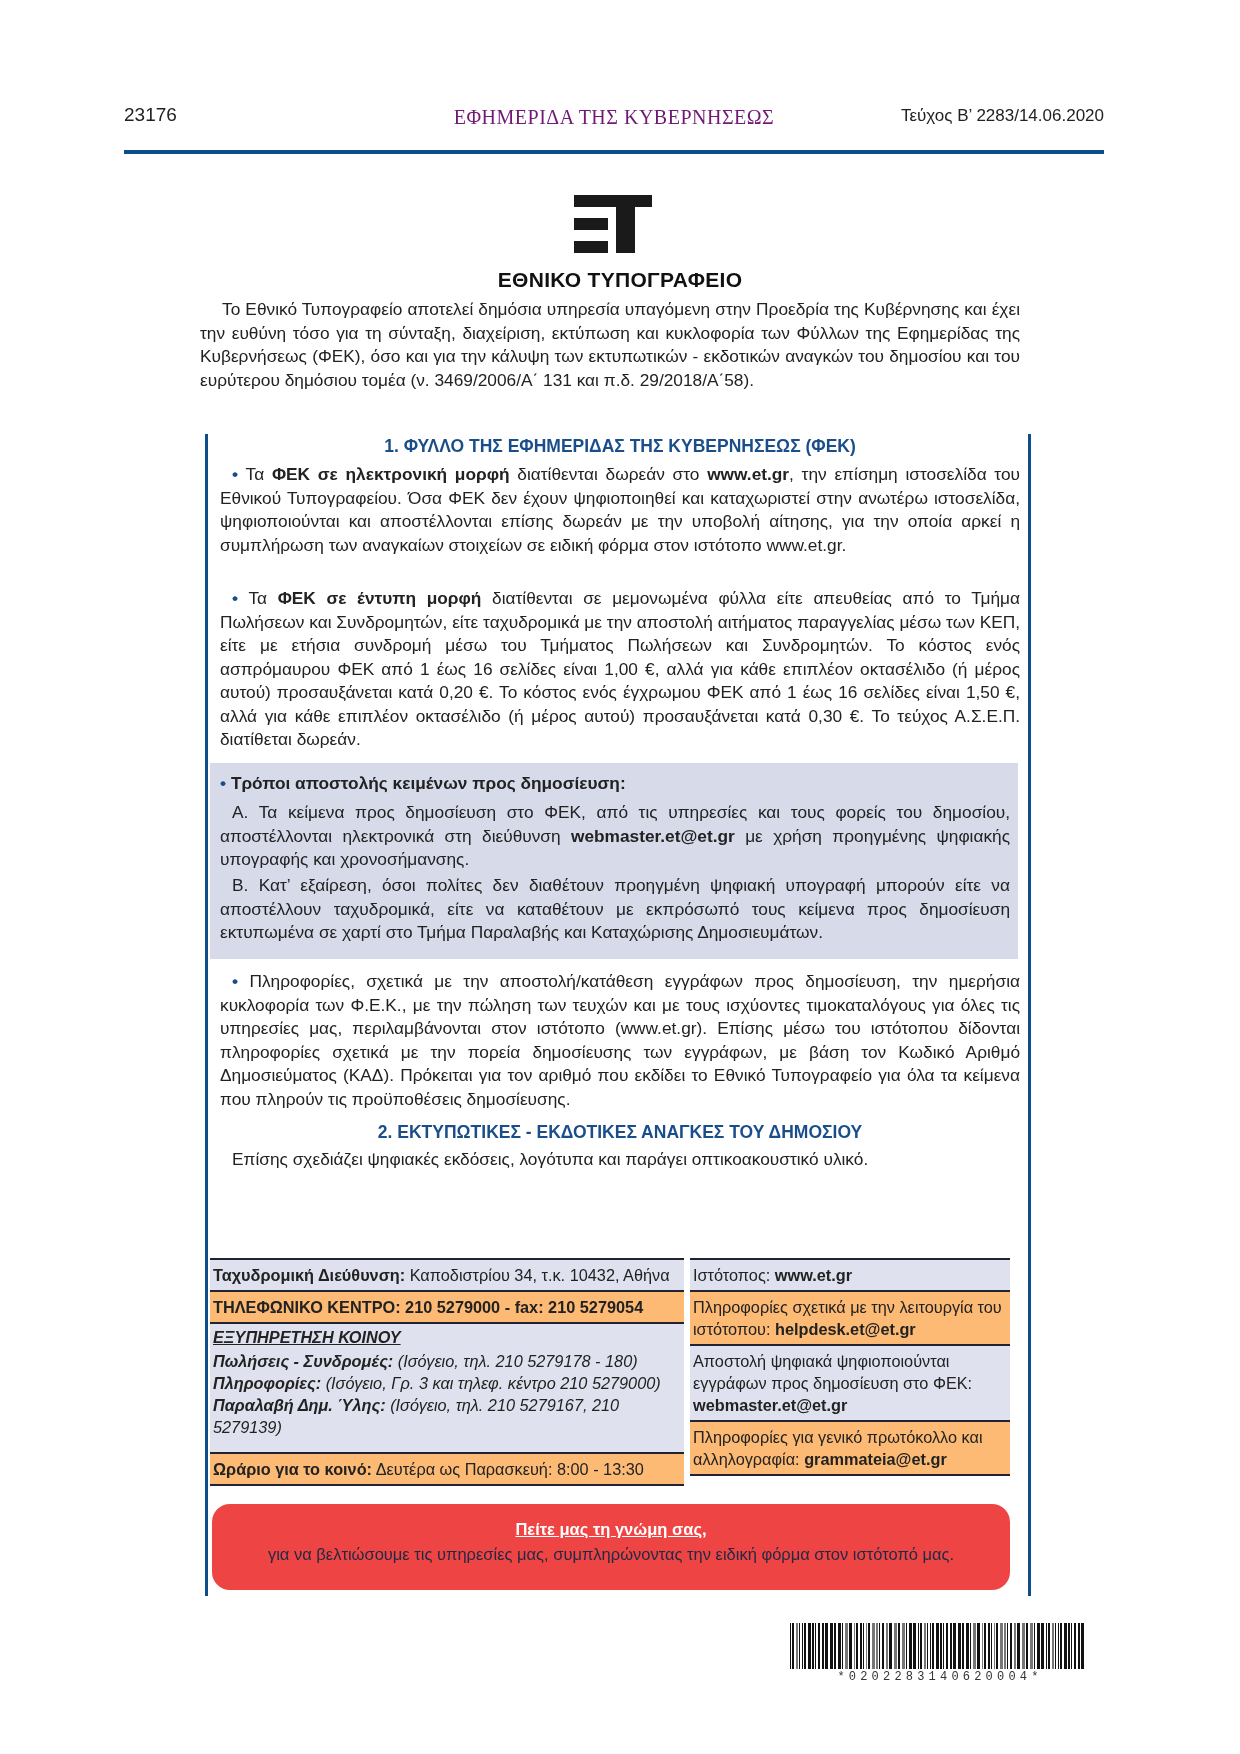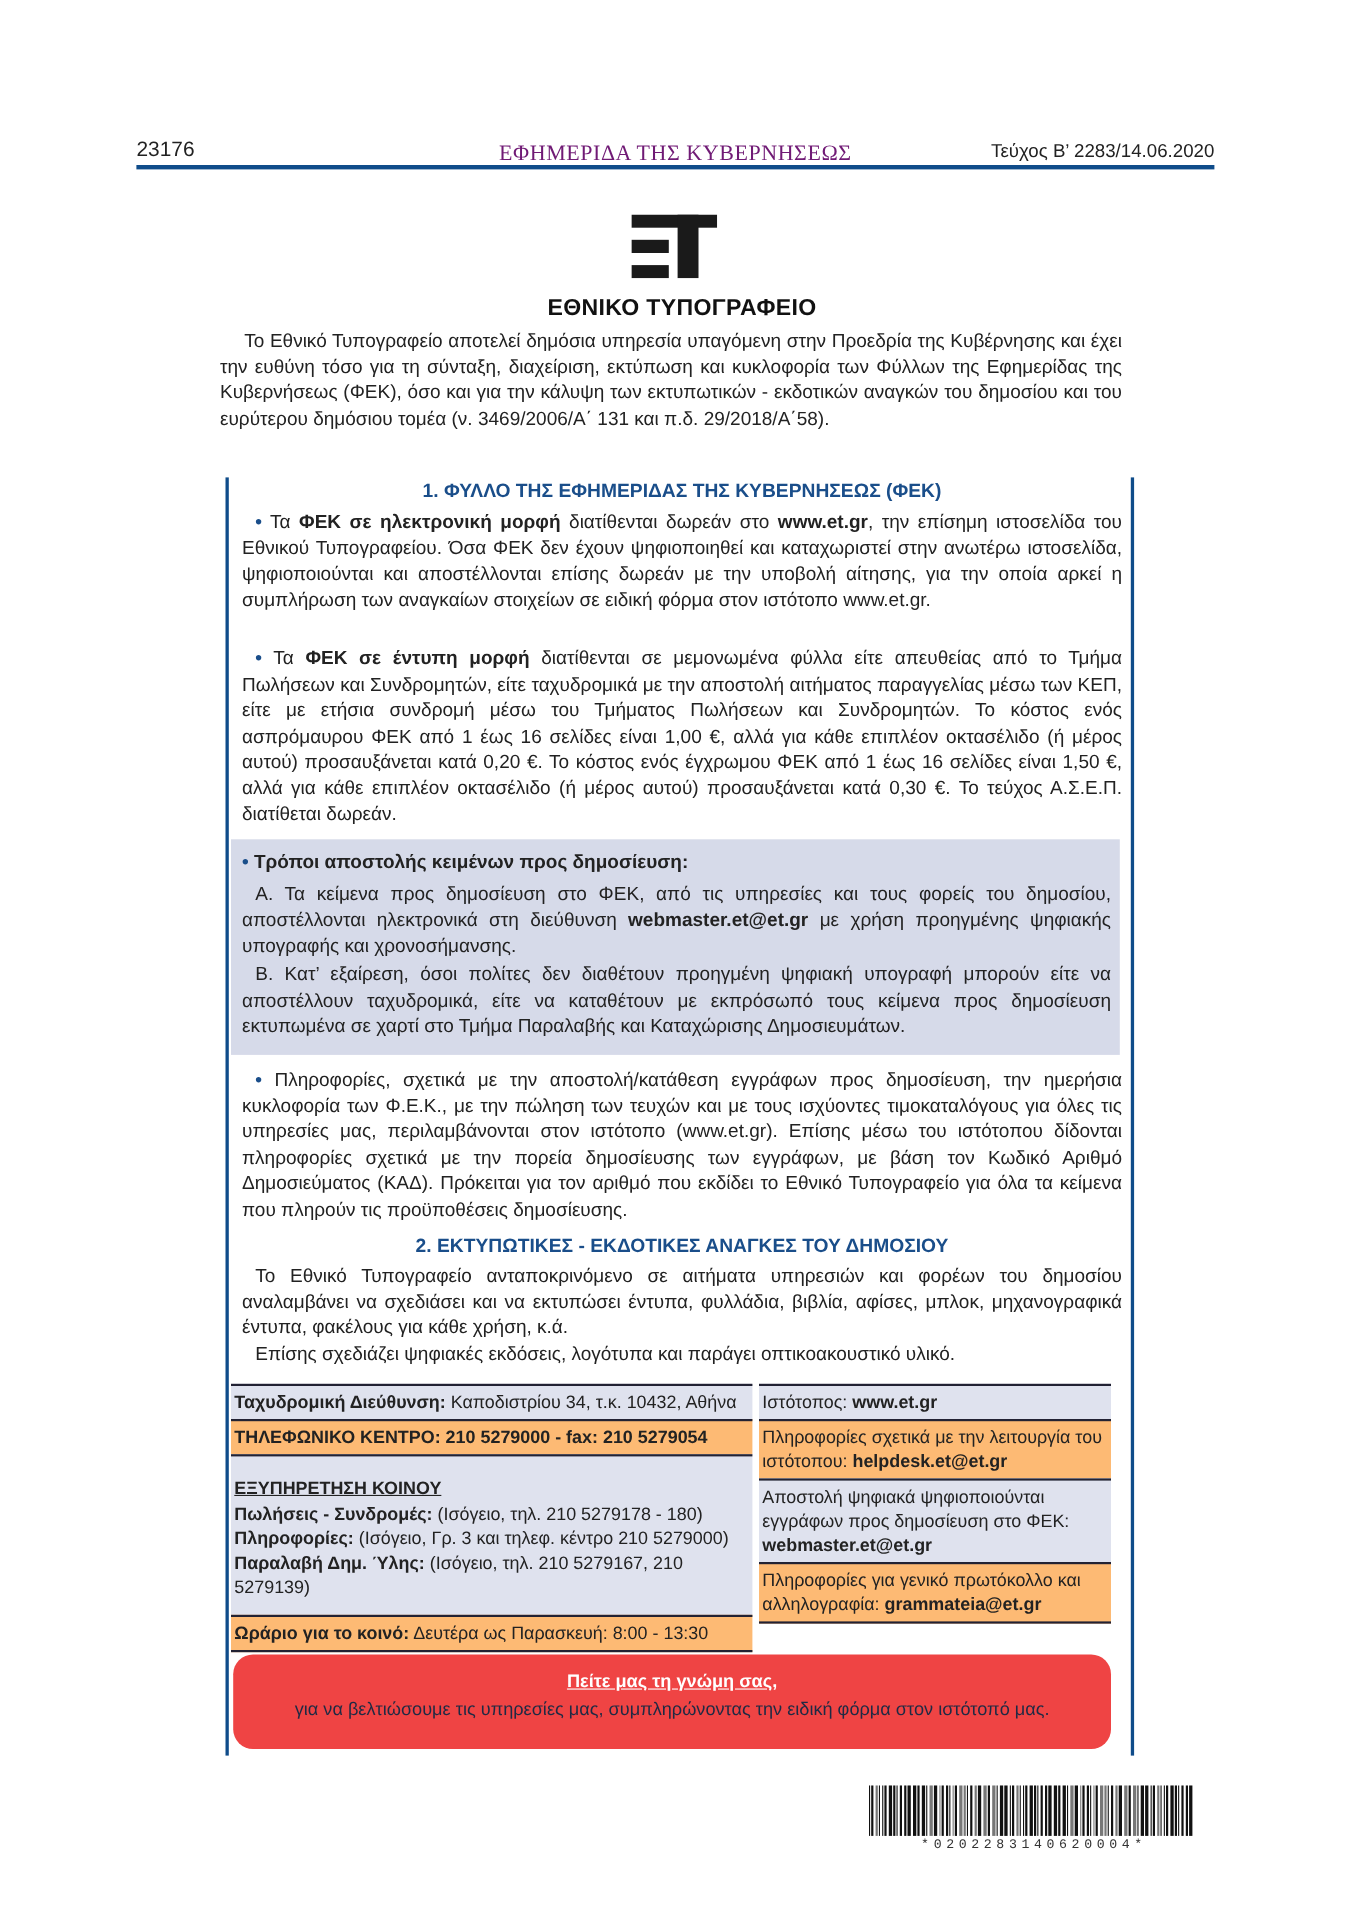--- a/index.html
+++ b/index.html
@@ -1,19 +1,19 @@
 <!DOCTYPE html>
 <html><head>
 <meta charset="utf-8">
 <style>
   html, body { margin: 0; padding: 0; background: #ffffff; }
   body { width: 1240px; height: 1754px; position: relative; overflow: hidden;
          font-family: "Liberation Sans", sans-serif; color: #1a1a1a; }
 
-  .header { position: absolute; left: 124px; top: 126px; width: 980px; height: 28px; }
+  .header { position: absolute; left: 124px; top: 104px; width: 980px; height: 28px; }
   .page-num { position: absolute; left: 0; top: 0; font-size: 19px; color: #222; }
   .gazette-title { position: absolute; left: 0; right: 0; top: 2px; text-align: center;
                    font-family: "Liberation Serif", serif; font-size: 20px; color: #701a75;
                    letter-spacing: 0.5px; }
   .issue { position: absolute; right: 0; top: 2px; font-size: 17px; color: #222; }
   .header-rule { position: absolute; left: 124px; top: 150px; width: 980px; height: 4px; background: #0f4c8a; }
 
   .logo { position: absolute; left: 574px; top: 195px; width: 78px; height: 58px; }
   .logo-text { position: absolute; left: 0; width: 1240px; top: 268px; text-align: center;
                font-size: 21px; font-weight: bold; letter-spacing: 0.3px; color: #111; }
@@ -46,21 +46,21 @@
   .shaded-b { top: 874px; }
 
   .contact-left { position: absolute; left: 210px; top: 1258px; width: 474px; }
   .contact-right { position: absolute; left: 690px; top: 1258px; width: 320px; }
   .crow { border-top: 2px solid #223; font-size: 16.3px; line-height: 22px; padding: 4px 3px; color: #222; }
   .crow.light { background: #dfe2ee; }
   .crow.mid { background: #fdba74; }
   .crow.last { border-bottom: 2px solid #223; }
   .b { font-weight: bold; }
   .u { text-decoration: underline; font-weight: bold; }
-  .service-block { padding-top: 18px; padding-bottom: 14px; }
+  .service-block { padding-top: 2px; padding-bottom: 14px; font-style: italic; }
 
   .feedback { position: absolute; left: 212px; top: 1504px; width: 798px; height: 86px;
               background: #ef4444; border-radius: 18px; text-align: center; }
   .feedback-link { display: block; margin-top: 16px; font-size: 16.5px; color: #ffffff;
                    text-decoration: underline; font-weight: bold; }
   .feedback-text { display: block; margin-top: 6px; font-size: 16.5px; color: #1e2a44; }
 
   .barcode { position: absolute; left: 790px; top: 1623px; width: 300px; height: 46px; }
   .barcode-text { position: absolute; left: 790px; top: 1670px; width: 300px; text-align: center;
                   font-family: "Liberation Mono", monospace; font-size: 12px; letter-spacing: 4.2px; color: #333; }
@@ -111,21 +111,20 @@
   <span class="ind" style="display:inline-block;width:12px"></span><span>Β. Κατ’ εξαίρεση, όσοι πολίτες δεν διαθέτουν προηγμένη ψηφιακή υπογραφή μπορούν είτε να αποστέλλουν ταχυδρομικά, είτε να καταθέτουν με εκπρόσωπό τους κείμενα προς δημοσίευση εκτυπωμένα σε χαρτί στο Τμήμα Παραλαβής και Καταχώρισης Δημοσιευμάτων.</span>
 </div>
 
 <div class="para p-info">
   <span class="ind"></span><span class="bullet">•</span>
   <span>Πληροφορίες, σχετικά με την αποστολή/κατάθεση εγγράφων προς δημοσίευση, την ημερήσια κυκλοφορία των Φ.Ε.Κ., με την πώληση των τευχών και με τους ισχύοντες τιμοκαταλόγους για όλες τις υπηρεσίες μας, περιλαμβάνονται στον ιστότοπο (www.et.gr). Επίσης μέσω του ιστότοπου δίδονται πληροφορίες σχετικά με την πορεία δημοσίευσης των εγγράφων, με βάση τον Κωδικό Αριθμό Δημοσιεύματος (ΚΑΔ). Πρόκειται για τον αριθμό που εκδίδει το Εθνικό Τυπογραφείο για όλα τα κείμενα που πληρούν τις προϋποθέσεις δημοσίευσης.</span>
 </div>
 
 <div class="section-title sec2">2. ΕΚΤΥΠΩΤΙΚΕΣ - ΕΚΔΟΤΙΚΕΣ ΑΝΑΓΚΕΣ ΤΟΥ ΔΗΜΟΣΙΟΥ</div>
 <div class="para p-sec2">
-  <div><span class="ind"></span><span>Το Εθνικό Τυπογραφείο ανταποκρινόμενο σε αιτήματα υπηρεσιών και φορέων του δημοσίου αναλαμβάνει να σχεδιάσει και να εκτυπώσει έντυπα, φυλλάδια, βιβλία, αφίσες, μπλοκ, μηχανογραφικά έντυπα, φακέλους για κάθε χρήση, κ.ά.</span></div>
   <div><span class="ind"></span><span>Επίσης σχεδιάζει ψηφιακές εκδόσεις, λογότυπα και παράγει οπτικοακουστικό υλικό.</span></div>
 </div>
 
 <div class="contact-left">
   <div class="crow light">
     <span class="b">Ταχυδρομική Διεύθυνση:</span><span> Καποδιστρίου 34, τ.κ. 10432, Αθήνα</span>
   </div>
   <div class="crow mid">
     <span class="b">ΤΗΛΕΦΩΝΙΚΟ ΚΕΝΤΡΟ: 210 5279000 - fax: 210 5279054</span>
   </div>

